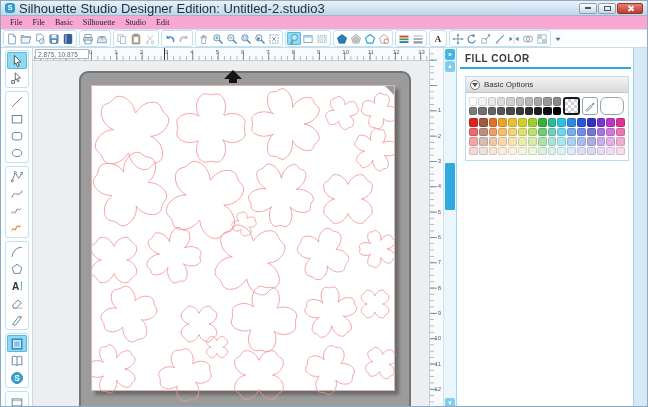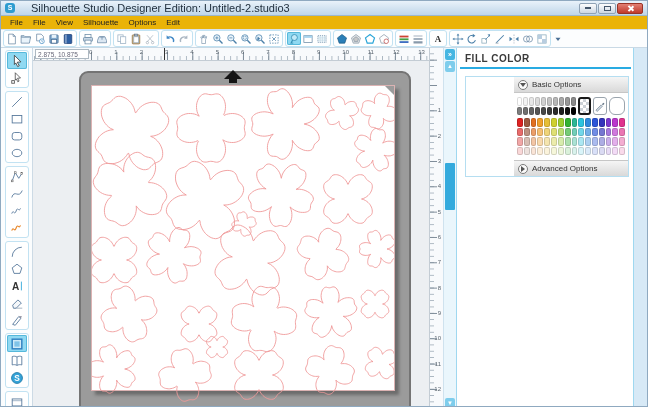--- a/index.html
+++ b/index.html
@@ -4,33 +4,33 @@
 <style>
   html,body{margin:0;padding:0;background:#fff;}
   #app{position:relative;width:648px;height:407px;overflow:hidden;
        font-family:"Liberation Sans",sans-serif;background:#eef1f3;
        border:1px solid #8fa9c0;box-sizing:border-box;}
   
   .titlebar{height:15px;background:linear-gradient(#e9f2fa,#bfd6e9);
     border-bottom:1px solid #9db7cc;display:flex;align-items:center;padding:0 4px;box-sizing:border-box;}
   .app-logo{width:10px;height:10px;border-radius:3px;background:#2f9dd0;color:#fff;
     font-size:7px;font-weight:bold;text-align:center;line-height:10px;margin-right:4px;}
-  .title-text{font-size:11px;color:#22313f;flex:1;white-space:nowrap;margin-left:12px;}
+  .title-text{font-size:13px;color:#22313f;flex:1;white-space:nowrap;}
   .winbtns{display:flex;gap:1px;}
   .winbtn{width:18px;height:11px;border:1px solid #8fa2b5;border-radius:2px;
     background:linear-gradient(#fdfdfd,#ccd7e3);display:flex;align-items:center;justify-content:center;box-sizing:border-box;}
   .winbtn.close{width:26px;background:linear-gradient(#e38073,#c0392b);border-color:#993326;}
   .g-min{width:6px;height:2px;background:#44566b;}
   .g-max{width:7px;height:5px;border:1px solid #44566b;box-sizing:border-box;background:transparent;}
   .g-close{width:7px;height:7px;position:relative;}
   .g-close:before,.g-close:after{content:"";position:absolute;left:3px;top:0;width:1.5px;height:7px;background:#fff;}
   .g-close:before{transform:rotate(45deg);} .g-close:after{transform:rotate(-45deg);}
   
-  .menubar{height:13px;background:#eab308;border-bottom:1px solid #d7e2ec;
-    display:flex;align-items:center;padding:0 4px;}
+  .menubar{height:13px;background:#f9a8d4;border-bottom:1px solid #d7e2ec;
+    display:flex;align-items:center;padding:0 4px;font-family:Liberation Serif, serif;}
   .menu-item{font-size:8px;color:#222;padding:1px 5px;cursor:default;}
   
   .toolbar{height:17px;background:#fcfdfe;border-bottom:1px solid #c9d9e5;
     display:flex;align-items:center;padding:0 2px;}
   .tb-group{display:flex;align-items:center;border:1px solid #c2e2f2;border-radius:3px;
     background:#fff;height:15px;padding:0 1px;margin-right:2px;}
   .tb-item{width:14px;height:13px;display:flex;align-items:center;justify-content:center;border-radius:2px;}
   .tb-item.active{background:#8fd9f2;box-shadow:inset 0 0 0 1px #56b8da;}
   .ic{width:12px;height:12px;display:block;}
   .tb-drop{width:10px;height:13px;display:flex;align-items:center;justify-content:center;}
@@ -85,21 +85,21 @@
   .sbtn.collapse{top:1px;background:#45b6e2;}
   .sbtn.up{top:13px;background:#7ecdec;font-size:6px;}
   .sbtn.down{bottom:1px;background:#7ecdec;font-size:6px;}
   .sthumb{position:absolute;left:1px;right:1px;top:115px;height:47px;background:#33aadd;border-radius:1px;}
   
   .panel{width:191px;background:#fff;position:relative;box-sizing:border-box;}
   .panel-lborder{position:absolute;left:0;top:0;bottom:0;width:1px;background:#9fd8f0;}
   .panel-rstrip{position:absolute;right:0;top:0;bottom:0;width:13px;background:#d7e9f6;border-left:1px solid #9fd8f0;}
   .panel-title{position:absolute;left:9px;top:5px;font-size:10px;font-weight:bold;color:#3a3a3a;letter-spacing:.5px;}
   .panel-underline{position:absolute;left:4px;right:16px;top:19px;height:2px;background:#29abe2;}
-  .optbox{position:absolute;left:9px;top:28px;width:164px;border:1px solid #b5def1;background:#fff;box-sizing:border-box;padding-left:48px;}
+  .optbox{position:absolute;left:9px;top:28px;width:164px;border:1px solid #b5def1;background:#fff;box-sizing:border-box;}
   .optbar{height:15px;background:linear-gradient(#f5f5f5,#d9d9d9);display:flex;align-items:center;
     gap:4px;padding:0 4px;border-bottom:1px solid #c6c6c6;}
   .optbar.bottom{border-bottom:none;border-top:1px solid #c6c6c6;}
   .optcircle{width:10px;height:10px;border-radius:50%;border:1px solid #7a7a7a;background:#fafafa;
     display:flex;align-items:center;justify-content:center;box-sizing:border-box;}
   .tri-down{width:0;height:0;border-left:3px solid transparent;border-right:3px solid transparent;border-top:4px solid #555;}
   .tri-right{width:0;height:0;border-top:3px solid transparent;border-bottom:3px solid transparent;border-left:4px solid #555;}
   .optlabel{font-size:8px;color:#333;}
   .swatch-area{padding:4px 3px 5px 3px;}
   .sw-toprow{display:flex;align-items:stretch;gap:2px;}
@@ -364,23 +364,23 @@
         </span>
       <span class="winbtn close">
           <span class="g-close"></span>
         </span>
     </span>
   </div>
 
   <div class="menubar" id="menubar">
       <span class="menu-item">File</span>
       <span class="menu-item">File</span>
-      <span class="menu-item">View</span>
+      <span class="menu-item">Basic</span>
       <span class="menu-item">Silhouette</span>
-      <span class="menu-item">Options</span>
+      <span class="menu-item">Studio</span>
       <span class="menu-item">Edit</span>
     </div>
 
   <div class="toolbar" id="toolbar">
       <span class="tb-group">
         <span class="tb-item">
           <svg class="ic">
             <use href="#i-page"></use>
           </svg>
         </span>
@@ -867,24 +867,18 @@
               <span class="sw" style="background: rgb(217, 242, 236);"></span>
               <span class="sw" style="background: rgb(217, 244, 249);"></span>
               <span class="sw" style="background: rgb(218, 234, 249);"></span>
               <span class="sw" style="background: rgb(217, 224, 248);"></span>
               <span class="sw" style="background: rgb(218, 218, 243);"></span>
               <span class="sw" style="background: rgb(231, 219, 246);"></span>
               <span class="sw" style="background: rgb(243, 219, 246);"></span>
               <span class="sw" style="background: rgb(249, 218, 235);"></span>
             </div>
         </div>
-        <div class="optbar bottom">
-          <span class="optcircle">
-              <span class="tri-right"></span>
-            </span>
-          <span class="optlabel">Advanced Options</span>
-        </div>
       </div>
 
       <span class="panel-rstrip"></span>
     </div>
   </div>
 </div>
 
 </body></html>

